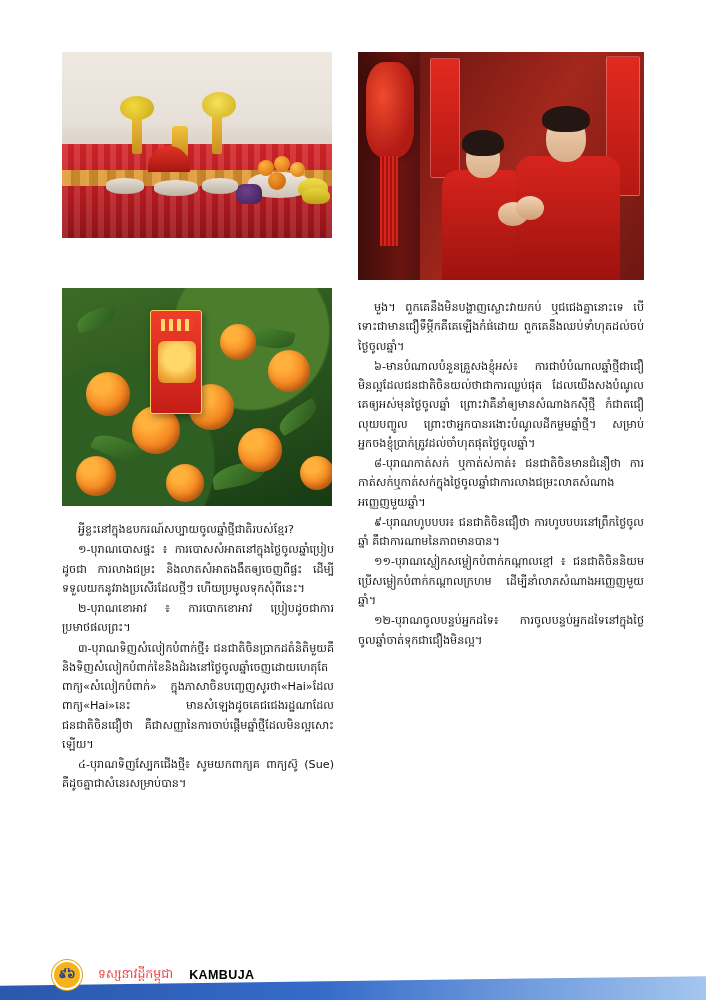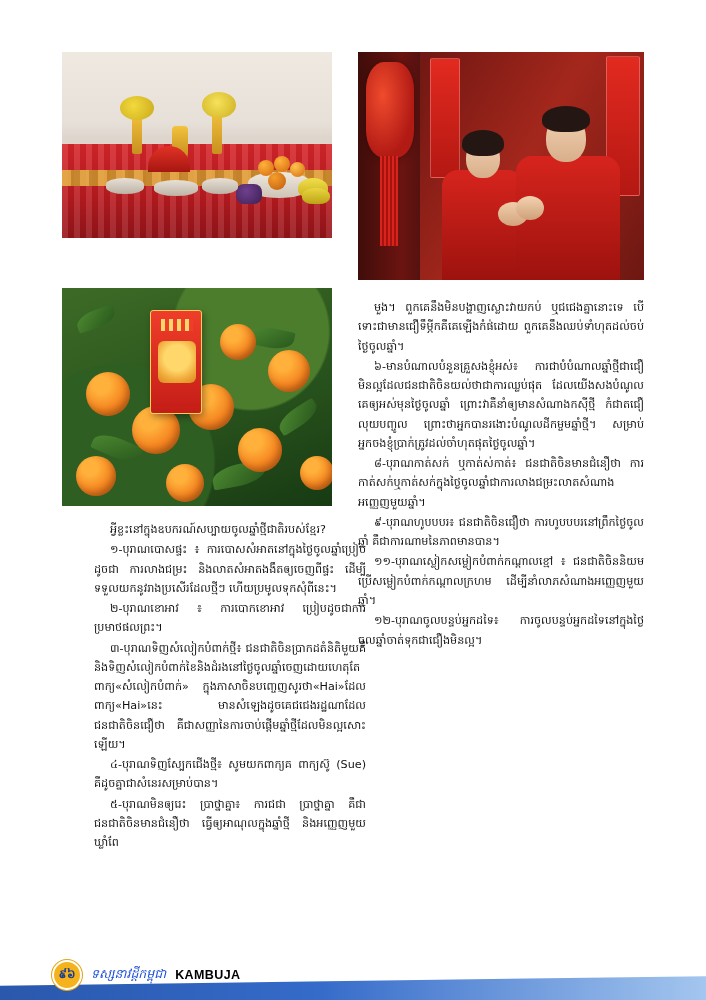--- a/index.html
+++ b/index.html
@@ -178,21 +178,20 @@
     font-family: "DejaVu Sans", "Liberation Sans", sans-serif;
     font-size: 11.2px;
     line-height: 1.72;
     color: #111111;
     text-align: justify;
   }
   .col-left {
     left: 62px;
     top: 520px;
     width: 272px;
-    margin-left: 32px;
   }
   .col-right {
     left: 358px;
     top: 298px;
     width: 286px;
   }
   .col p {
     margin: 0 0 1px 0;
     text-indent: 16px;
   }
@@ -208,37 +207,36 @@
   .footer-band {
     position:absolute;
     left: 0; bottom: 0; width: 100%; height: 34px;
     background: linear-gradient(90deg,#1e4fa8 0%, #2a63c6 45%, #9fc3ee 100%);
     clip-path: polygon(0 58%, 100% 30%, 100% 100%, 0 100%);
     opacity: .95;
   }
   .footer-inner {
     position:absolute;
     left: 52px; bottom: 10px;
-    display:flex; align-items:center; gap: 9px;
+    display:flex; align-items:center; gap: 16px;
   }
   .page-badge {
     width: 30px; height: 30px; border-radius: 50%;
     background: #f6b21b;
     color: #1a3f8f;
     display:flex; align-items:center; justify-content:center;
     font-size: 12px;
     font-weight: bold;
     border: 2px solid #ffffff;
     box-shadow: 0 0 0 1px #e2a513;
   }
   .footer-text {
     font-size: 12.5px;
-    color: #1d4ed8;
+    color: #ef4444;
     font-family: "DejaVu Sans", sans-serif;
-    font-style: italic;
   }
   .footer-brand {
     font-size: 12.5px;
     color: #000000;
     font-weight: bold;
     letter-spacing: .4px;
     font-family: "Liberation Sans", sans-serif;
   }
 </style>
 </head>
@@ -314,21 +312,20 @@
     <div class="orange" style="left:238px;top:168px;width:34px;height:34px;"></div>
     <div class="redpacket"></div>
   </div>
 
   <div class="col col-left">
     <p>អ្វីខ្លះនៅក្នុងឧបករណ៍សប្បាយចូលឆ្នាំថ្មីជាតិរបស់ខ្មែរ?</p>
     <p>១-បុរាណបោសផ្ទះ ៖ ការបោសសំអាតនៅក្នុងថ្ងៃចូលឆ្នាំប្រៀបដូចជា ការលាងជម្រះ និងលាតសំអាតងងឹតឲ្យចេញពីផ្ទះ ដើម្បីទទួលយកនូវរាងប្រសើរដែលថ្មីៗ ហើយប្រមូលទុកសុំពីនេះ។</p>
     <p>២-បុរាណខោអាវ ៖ ការបោកខោអាវ ប្រៀបដូចជាការប្រមាថផលព្រះ។</p>
     <p>៣-បុរាណទិញសំលៀកបំពាក់ថ្មី៖ ជនជាតិចិនប្រាកដតំនិតិមួយគឺនិងទិញសំលៀកបំពាក់ខៃនិងដំរងនៅថ្ងៃចូលឆ្នាំចេញដោយហេតុតែពាក្យ«សំលៀកបំពាក់» ក្នុងភាសាចិនបញ្ចេញសូរថា«Hai»ដែលពាក្យ«Hai»នេះ មានសំឡេងដូចគេជជេងរដ្ឋណាដែលជនជាតិចិនជឿថា គឺជាសញ្ញានៃការចាប់ផ្ដើមឆ្នាំថ្មីដែលមិនល្អសោះឡើយ។</p>
     <p>៤-បុរាណទិញស្បែកជើងថ្មី៖ សូមយកពាក្យគ ពាក្យស៊ូ (Sue) គឺដូចគ្នាជាសំនេរសម្រាប់បាន។</p>
-    <p>៥-បុរាណមិនឲ្យរេះ ប្រាថ្នាគ្នា៖ ការជជា ប្រាថ្នាគ្នា គឺជាជនជាតិចិនមានជំនឿថា ធ្វើឲ្យអាណុលក្នុងឆ្នាំថ្មី និងអញ្ញេញមួយឃ្លាំពែ</p>
   </div>
 
   <div class="col col-right">
     <p>មួង។ ពួកគេនឹងមិនបង្ហាញស្លោះវាយកប់ ឬជជេងគ្នានោះទេ បើទោះជាមានជឿទឹម្ភីកគឺគេឡើងកំផ់ដោយ ពួកគេនឹងឈប់ទាំហុតដល់ចប់ថ្ងៃចូលឆ្នាំ។</p>
     <p>៦-មានបំណាលបំនួនគ្រួសងខ្ញុំអស់៖ ការជាបំបំណាលឆ្នាំថ្មីជាជឿមិនល្អដែលជនជាតិចិនយល់ថាជាការឈ្លប់ផុត ដែលយើងសងបំណូលគេឲ្យអស់មុនថ្ងៃចូលឆ្នាំ ព្រោះវាគឺនាំឲ្យមានសំណាងកស៊ីថ្មី កំជាតជឿ លុយបញ្ចូល ព្រោះថាអ្នកបានរងោះបំណូលដីកម្ចមឆ្នាំថ្មី។ សម្រាប់អ្នកចងខ្ញុំប្រាក់ត្រូវដល់ចាំហុតផុតថ្ងៃចូលឆ្នាំ។</p>
     <p>៨-បុរាណកាត់សក់ ឬកាត់ស់កាត់៖ ជនជាតិចិនមានជំនឿថា ការកាត់សក់ឬកាត់សក់ក្នុងថ្ងៃចូលឆ្នាំជាការលាងជម្រះលាតសំណាងអញ្ញេញមួយឆ្នាំ។</p>
     <p>៩-បុរាណហូបបបរ៖ ជនជាតិចិនជឿថា ការហូបបបរនៅព្រឹកថ្ងៃចូលឆ្នាំ គឺជាការណាមនៃភាពមានបាន។</p>
     <p>១១-បុរាណស្លៀកសម្លៀកបំពាក់កណ្ដាលខ្មៅ ៖ ជនជាតិចិននិយមប្រើសម្លៀកបំពាក់កណ្ដាលក្រហម ដើម្បីនាំលាភសំណាងអញ្ញេញមួយឆ្នាំ។</p>
     <p>១២-បុរាណចូលបន្ទប់អ្នកដទៃ៖ ការចូលបន្ទប់អ្នកដទៃនៅក្នុងថ្ងៃចូលឆ្នាំចាត់ទុកជាជឿងមិនល្អ។</p>
   </div>

